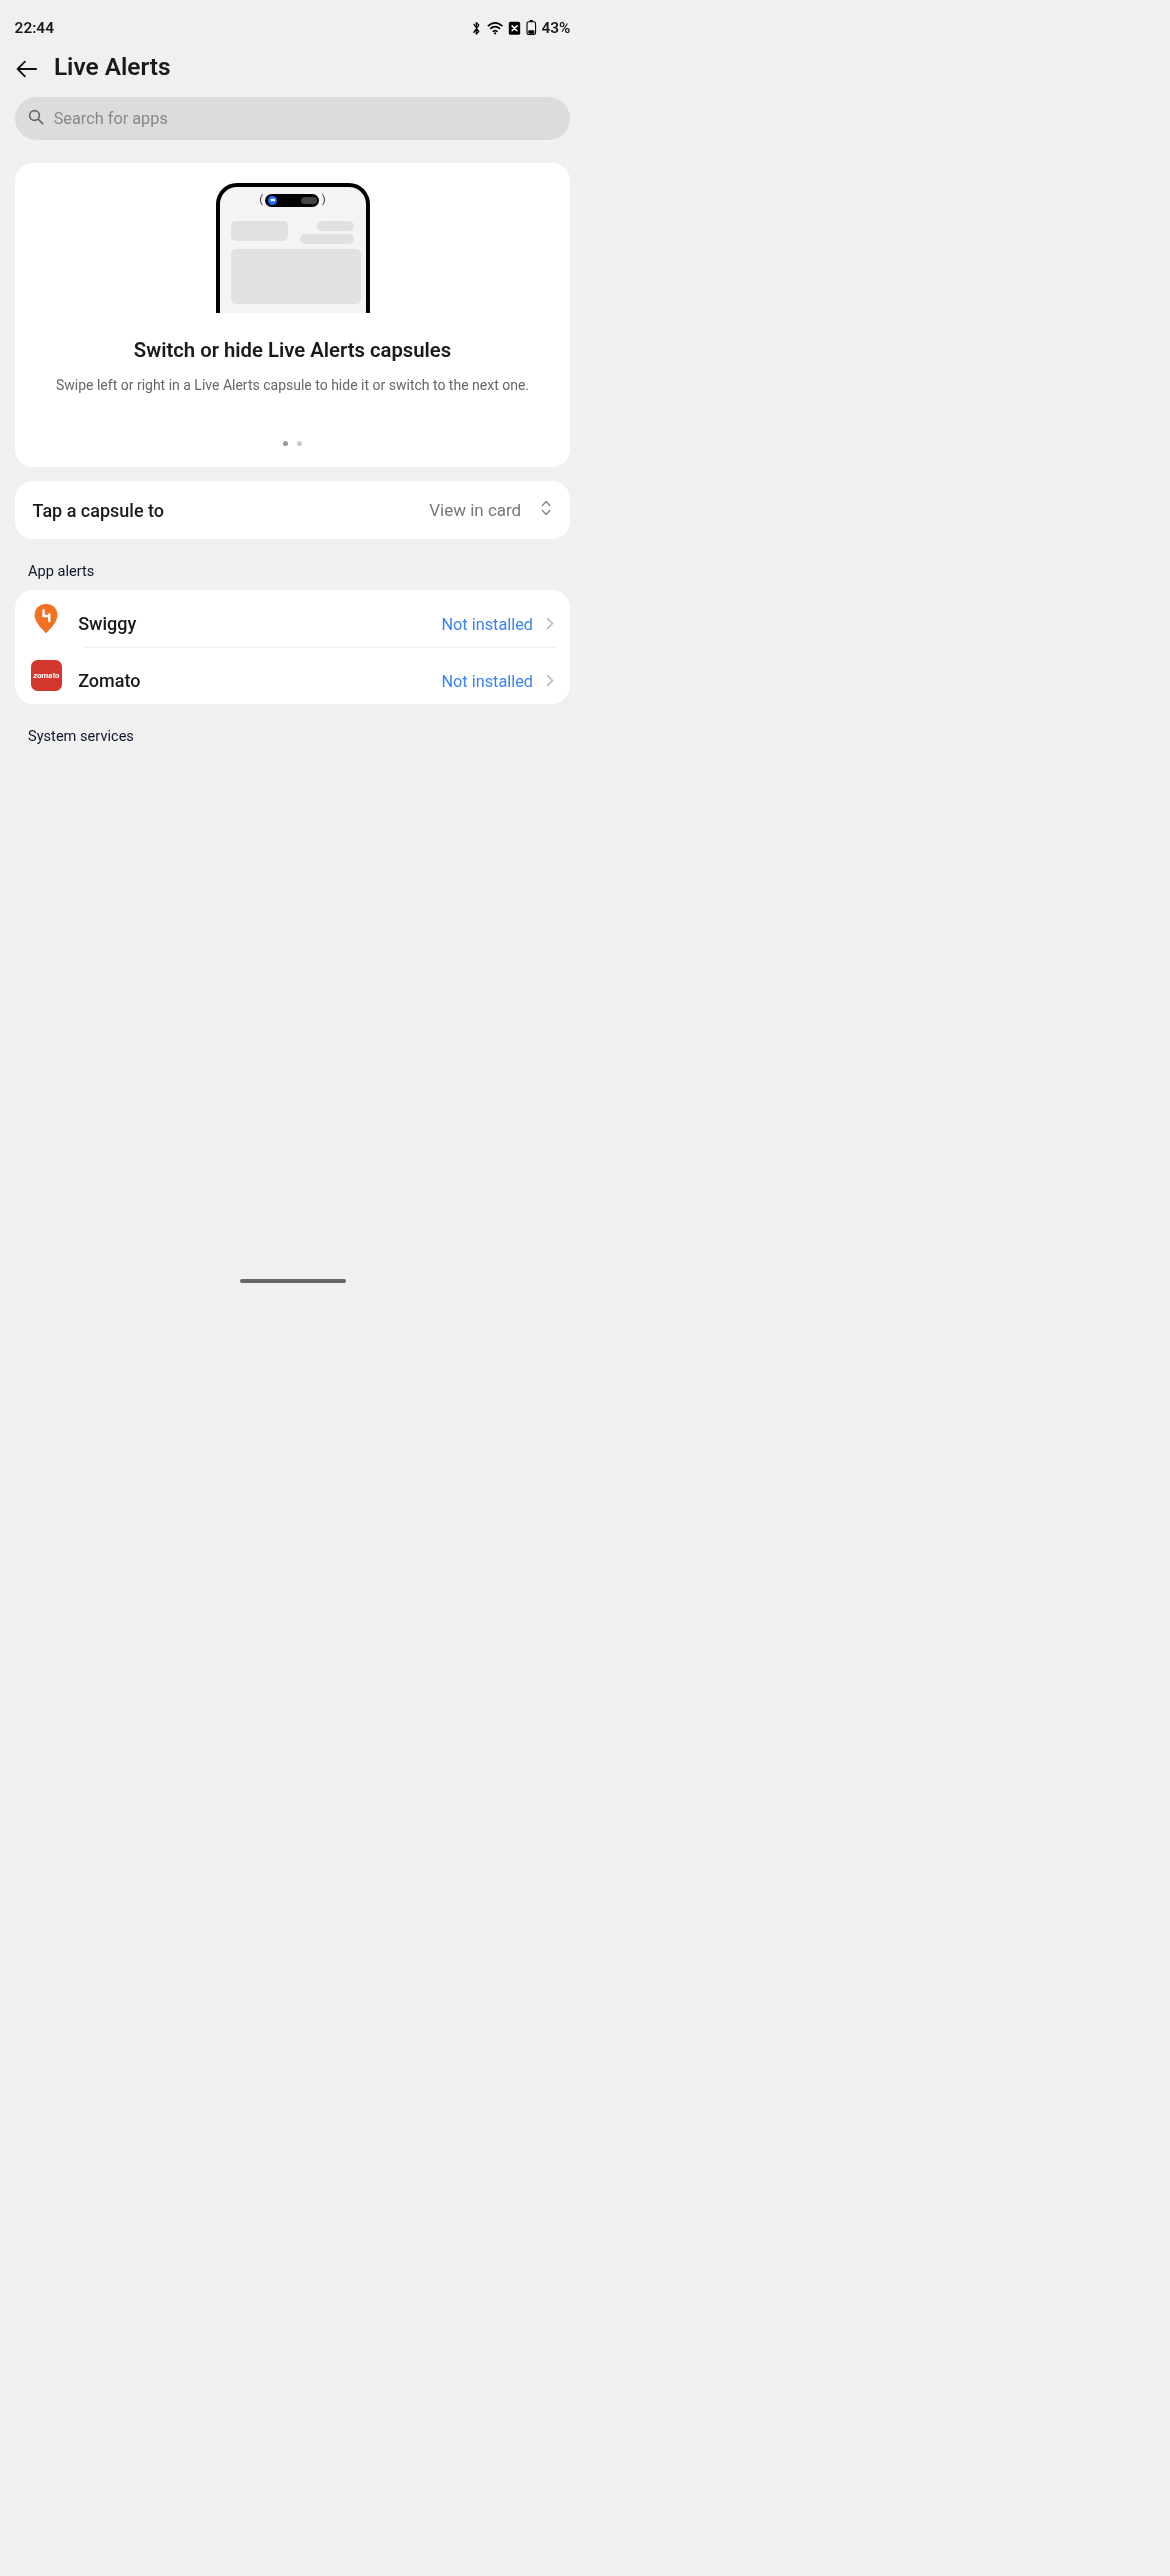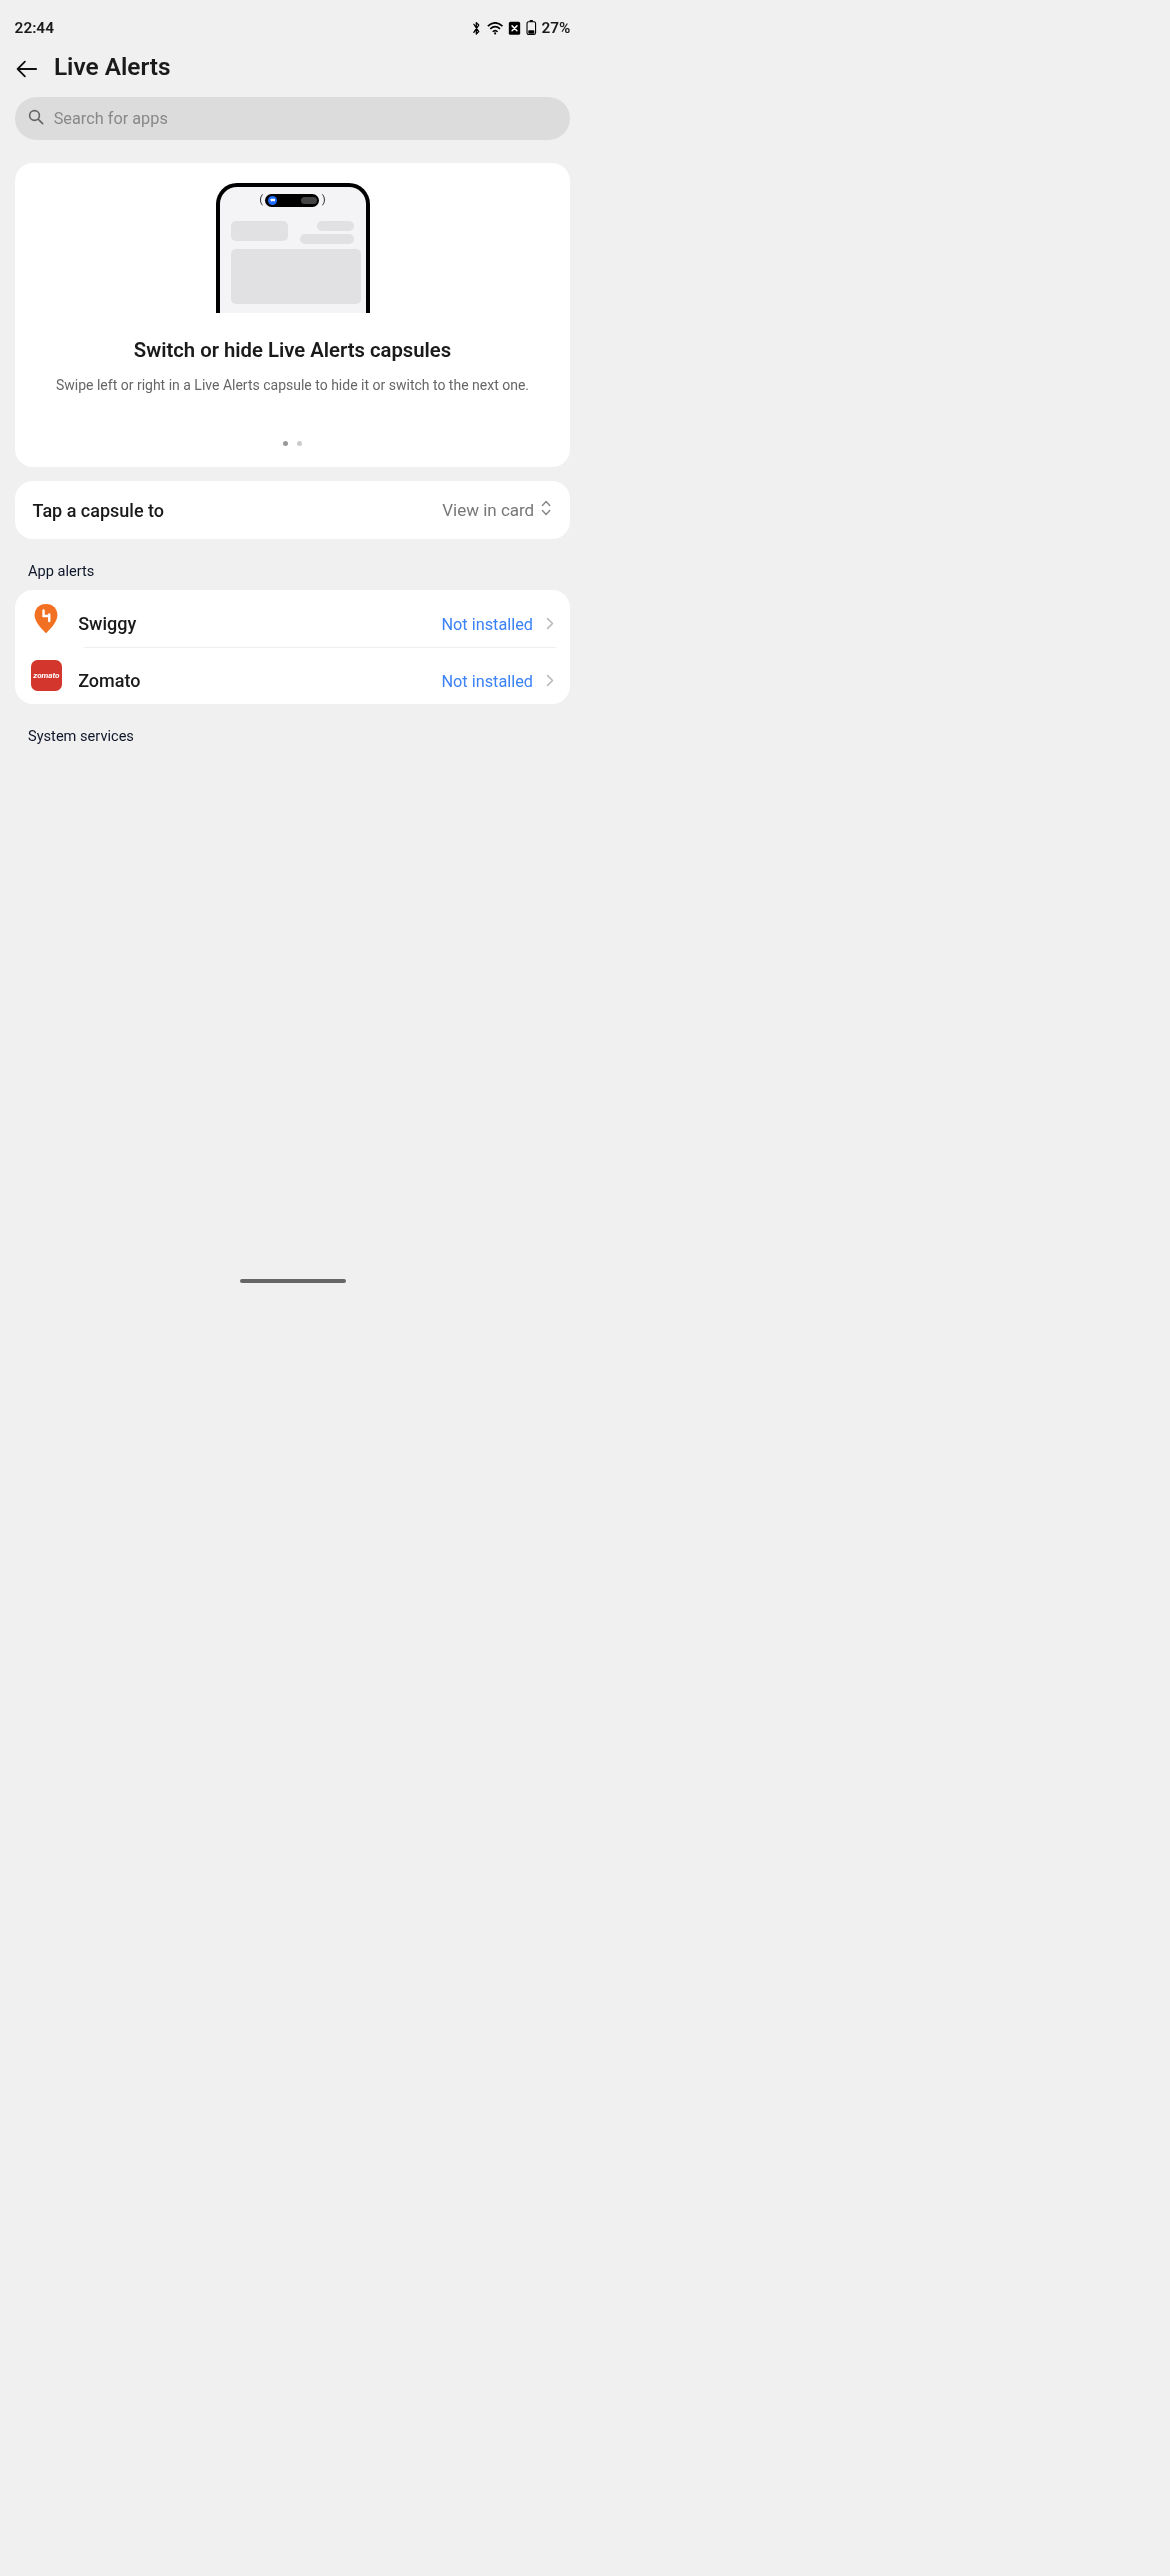--- a/index.html
+++ b/index.html
@@ -132,21 +132,21 @@
   }
   .dot { width:5.7px; height:5.7px; border-radius:50%; background:#ccc; }
   .dot.active { background:#999; }
   .option-card {
     padding: 18px 18px;
     display:flex;
     justify-content: space-between;
     align-items: center;
   }
   .option-label { font-size: 18px; font-weight:500; }
-  .option-value { font-size: 17px; color:#777; display:flex; align-items:center; gap:6px; }
+  .option-value { font-size: 17px; color:#777; display:flex; align-items:center; gap:19px; }
   .section-header {
     font-size: 14.6px;
     color: #0f172a;
     padding: 8.1px 28px 9.8px 28px;
   }
   .list-card { padding: 0; }
   .list-item {
     display:flex;
     align-items:flex-end;
     padding: 13px 16.3px;
@@ -206,21 +206,21 @@
           <path d="M5 6 L11 12 M11 6 L5 12" stroke="#fff" stroke-width="1.8" stroke-linecap="round"></path>
         </svg>
     </span>
     <span>
       <svg width="10.6" height="15.4" viewBox="0 0 12 18">
           <rect x="1" y="2" width="10" height="15" rx="2" fill="none" stroke="#000" stroke-width="1.3"></rect>
           <rect x="4" y="0" width="4" height="2" rx="1" fill="#000"></rect>
           <rect x="2.5" y="12" width="7" height="4" rx="1" fill="#000"></rect>
         </svg>
     </span>
-    <span>27%</span>
+    <span>43%</span>
   </div>
 </div>
 
 <div class="header">
   <div class="back-arrow">
     <svg width="21" height="18" viewBox="0 0 26 22">
         <path d="M25 11 L2 11 M11 2 L2 11 L11 20" stroke="#111" stroke-width="2.2" fill="none" stroke-linecap="round" stroke-linejoin="round"></path>
       </svg>
   </div>
   <div class="page-title">Live Alerts</div>

